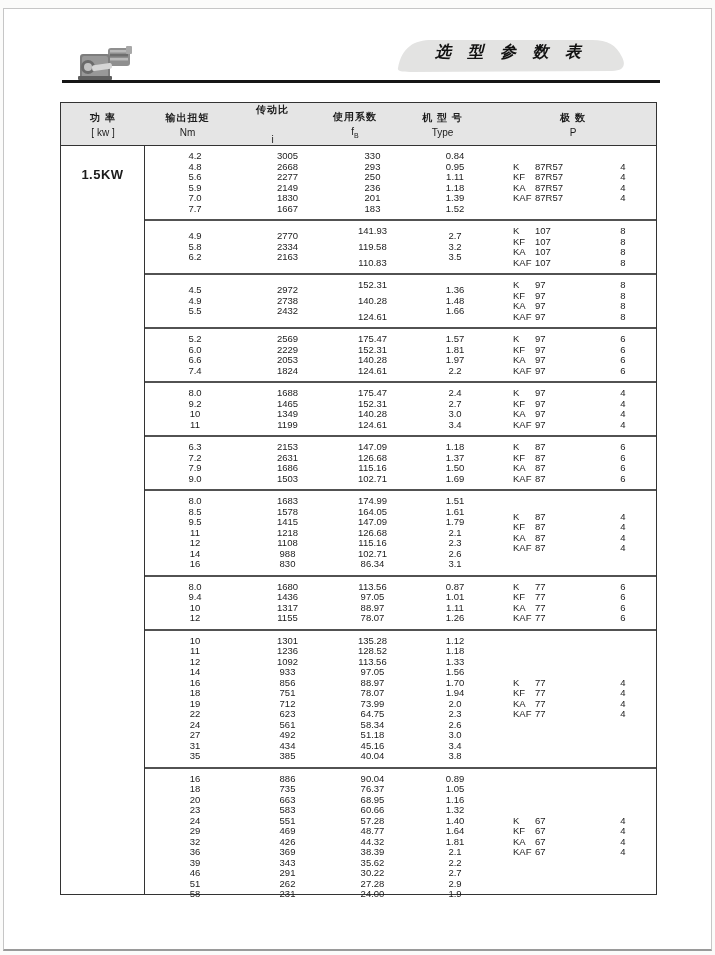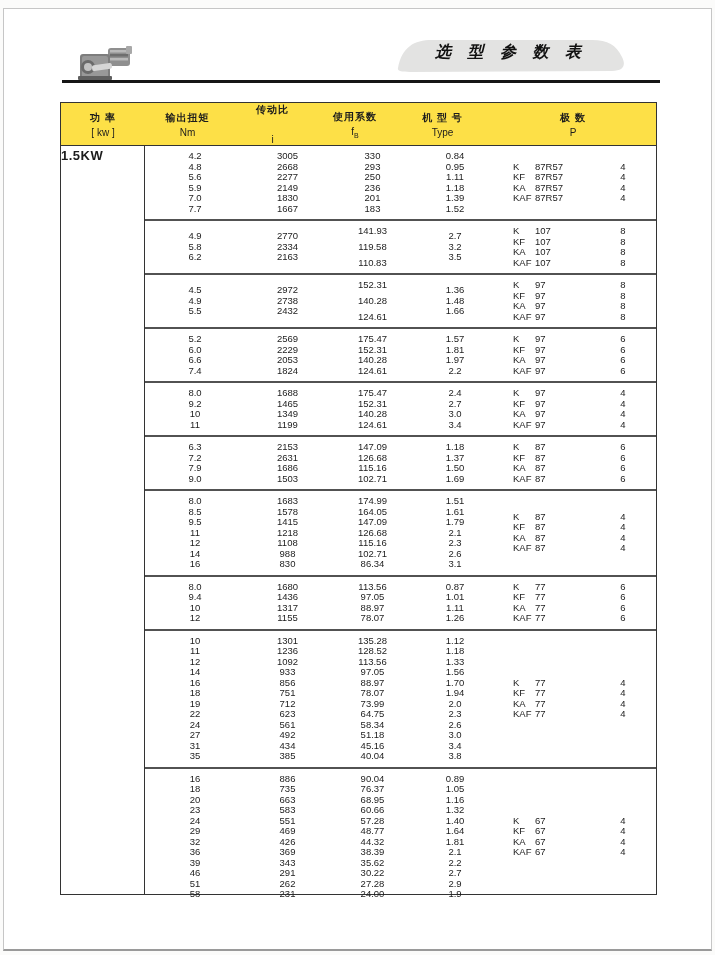--- a/index.html
+++ b/index.html
@@ -24,31 +24,31 @@
     color:#111;white-space:nowrap;
   }
   .top-rule{position:absolute;left:62px;top:80px;width:598px;height:3px;background:#161616;}
   
   .sel-table{
     position:absolute;left:60px;top:102px;width:597px;height:793px;
     border:1.5px solid #333;box-sizing:border-box;background:#fff;
     display:flex;flex-direction:column;
   }
   .thead{
-    display:flex;flex:0 0 auto;height:42px;background:#fde047;
+    display:flex;flex:0 0 auto;height:42px;background:#e5e5e5;
     border-bottom:1.5px solid #333;
   }
   .th{display:flex;flex-direction:column;justify-content:center;align-items:center;gap:2px;}
   .th .zh{font-size:10px;font-weight:bold;letter-spacing:1px;}
   .th .unit{font-size:10px;}
   .th sub{font-size:7px;}
   .tbody{display:flex;flex:1 1 auto;min-height:0;}
   .power-col{
     flex:0 0 84px;border-right:1.5px solid #333;box-sizing:border-box;
-    display:flex;justify-content:flex-start;align-items:flex-start;padding-top:2px;
+    display:flex;justify-content:center;align-items:flex-start;padding-top:21px;
   }
   .power-val{font-size:13px;font-weight:bold;letter-spacing:0.5px;}
   .groups{flex:1 1 auto;display:flex;flex-direction:column;min-width:0;}
   .group{
     display:flex;flex:1 1 auto;padding:5px 0;box-sizing:border-box;
     border-bottom:2px solid #525252;
   }
   .group:last-child{border-bottom:none;}
   .gcell{display:flex;flex-direction:column;justify-content:center;}
   .gcell .ln{line-height:10.5px;font-size:9.5px;text-align:center;white-space:nowrap;}

